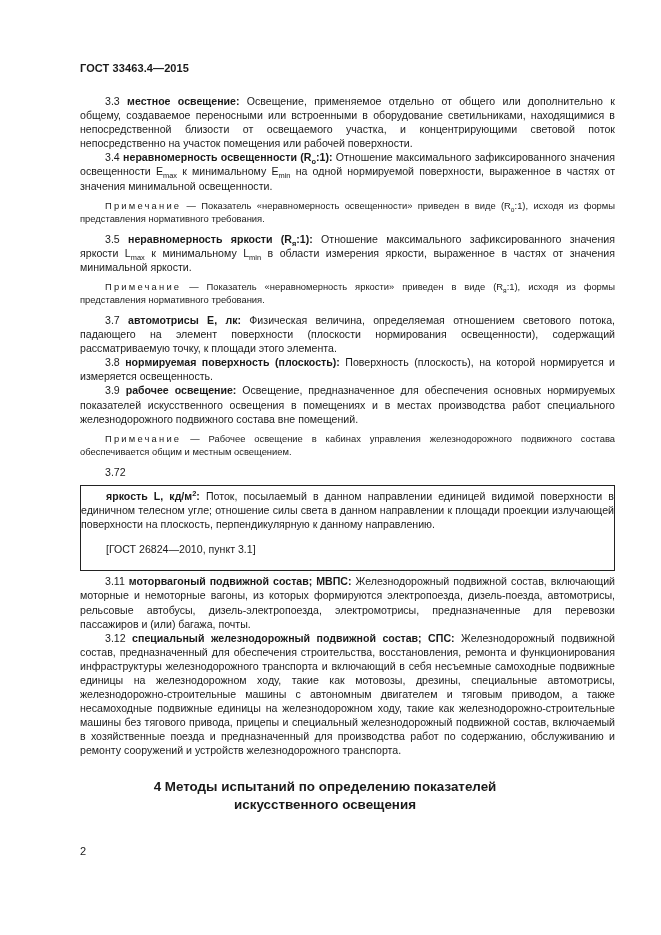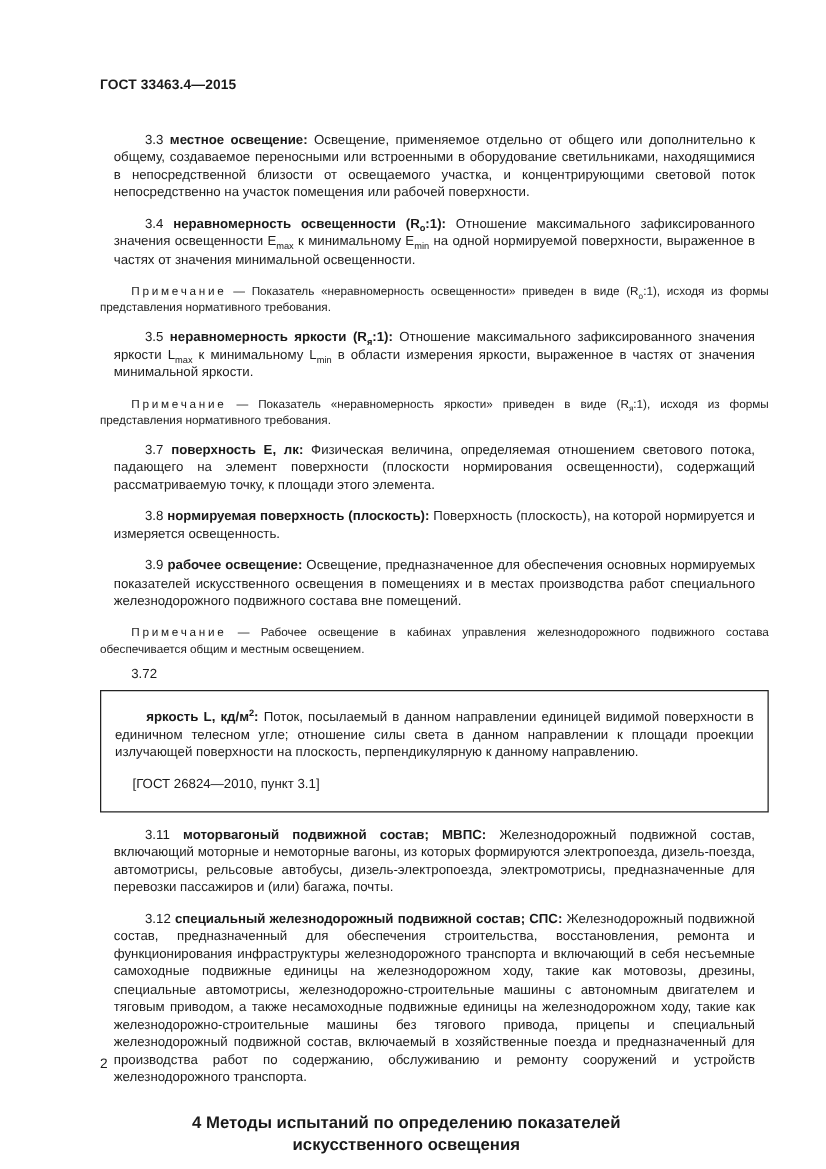--- a/index.html
+++ b/index.html
@@ -8,21 +8,21 @@
     font-family: "Liberation Sans", sans-serif; color: #1a1a1a;
   }
   .header {
     position: absolute; left: 80px; top: 62px;
     font-weight: bold; font-size: 11px; letter-spacing: 0.1px; text-align: center;
   }
   .content {
     position: absolute; left: 80px; top: 94px; width: 535px;
     font-size: 10.6px; line-height: 14.1px; text-align: justify;
   }
-  .p { text-indent: 25px; margin: 11px; }
+  .p { text-indent: 25px; margin: 0; }
   .note { font-size: 9.4px; line-height: 13px; text-indent: 25px; margin: 6px 0 7px 0; }
   .note .spaced { letter-spacing: 2.2px; }
   .term { font-weight: bold; }
   sub { font-size: 70%; vertical-align: -3px; line-height: 0; }
   sup { font-size: 70%; vertical-align: 4px; line-height: 0; }
   .num310 { text-indent: 25px; margin: 7px 0 6px 0; }
   .box {
     border: 1px solid #222; margin: 0 0 3px 0; padding: 3px 0 4px 0;
   }
   .box .ref { padding-left: 25px; text-indent: 0; }
@@ -46,21 +46,21 @@
 
   <p class="p"><span>3.4</span> <span class="term"><span>неравномерность освещенности (R</span><sub>о</sub><span>:1):</span></span> <span>Отношение максимального зафиксированного значения освещенности E</span><sub>max</sub> <span>к минимальному E</span><sub>min</sub> <span>на одной нормируемой поверхности, выраженное в частях от значения минимальной освещенности.</span></p>
 
   <p class="note"><span class="spaced">Примечание</span> <span>— Показатель «неравномерность освещенности» приведен в виде (R</span><sub>о</sub><span>:1), исходя из формы представления нормативного требования.</span></p>
 
   <p class="p"><span>3.5</span> <span class="term"><span>неравномерность яркости (R</span><sub>я</sub><span>:1):</span></span> <span>Отношение максимального зафиксированного значения яркости L</span><sub>max</sub> <span>к минимальному L</span><sub>min</sub> <span>в области измерения яркости, выраженное в частях от значения минимальной яркости.</span></p>
 
   <p class="note"><span class="spaced">Примечание</span> <span>— Показатель «неравномерность яркости» приведен в виде (R</span><sub>я</sub><span>:1), исходя из формы представления нормативного требования.</span></p>
 
 
-  <p class="p"><span>3.7</span> <span class="term">поверхность E, лк:</span> <span>Физическая величина, определяемая отношением светового потока, падающего на элемент поверхности (плоскости нормирования освещенности), содержащий рассматриваемую точку, к площади этого элемента.</span></p>
+  <p class="p"><span>3.7</span> <span class="term">автомотрисы E, лк:</span> <span>Физическая величина, определяемая отношением светового потока, падающего на элемент поверхности (плоскости нормирования освещенности), содержащий рассматриваемую точку, к площади этого элемента.</span></p>
 
   <p class="p"><span>3.8</span> <span class="term">нормируемая поверхность (плоскость):</span> <span>Поверхность (плоскость), на которой нормируется и измеряется освещенность.</span></p>
 
   <p class="p"><span>3.9</span> <span class="term">рабочее освещение:</span> <span>Освещение, предназначенное для обеспечения основных нормируемых показателей искусственного освещения в помещениях и в местах производства работ специального железнодорожного подвижного состава вне помещений.</span></p>
 
   <p class="note"><span class="spaced">Примечание</span> <span>— Рабочее освещение в кабинах управления железнодорожного подвижного состава обеспечивается общим и местным освещением.</span></p>
 
   <p class="num310">3.72</p>
 
   <div class="box">

